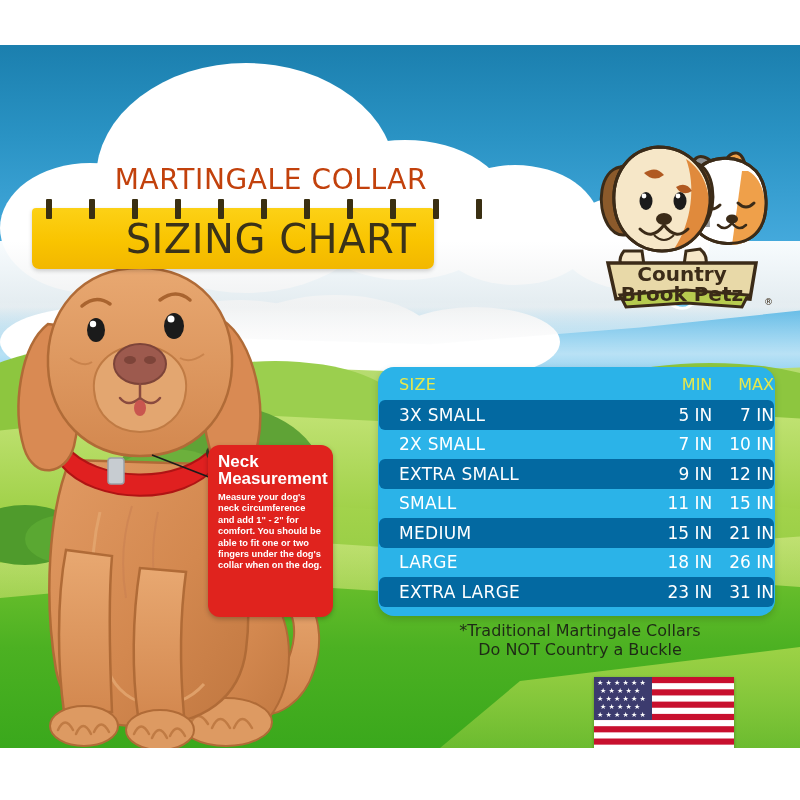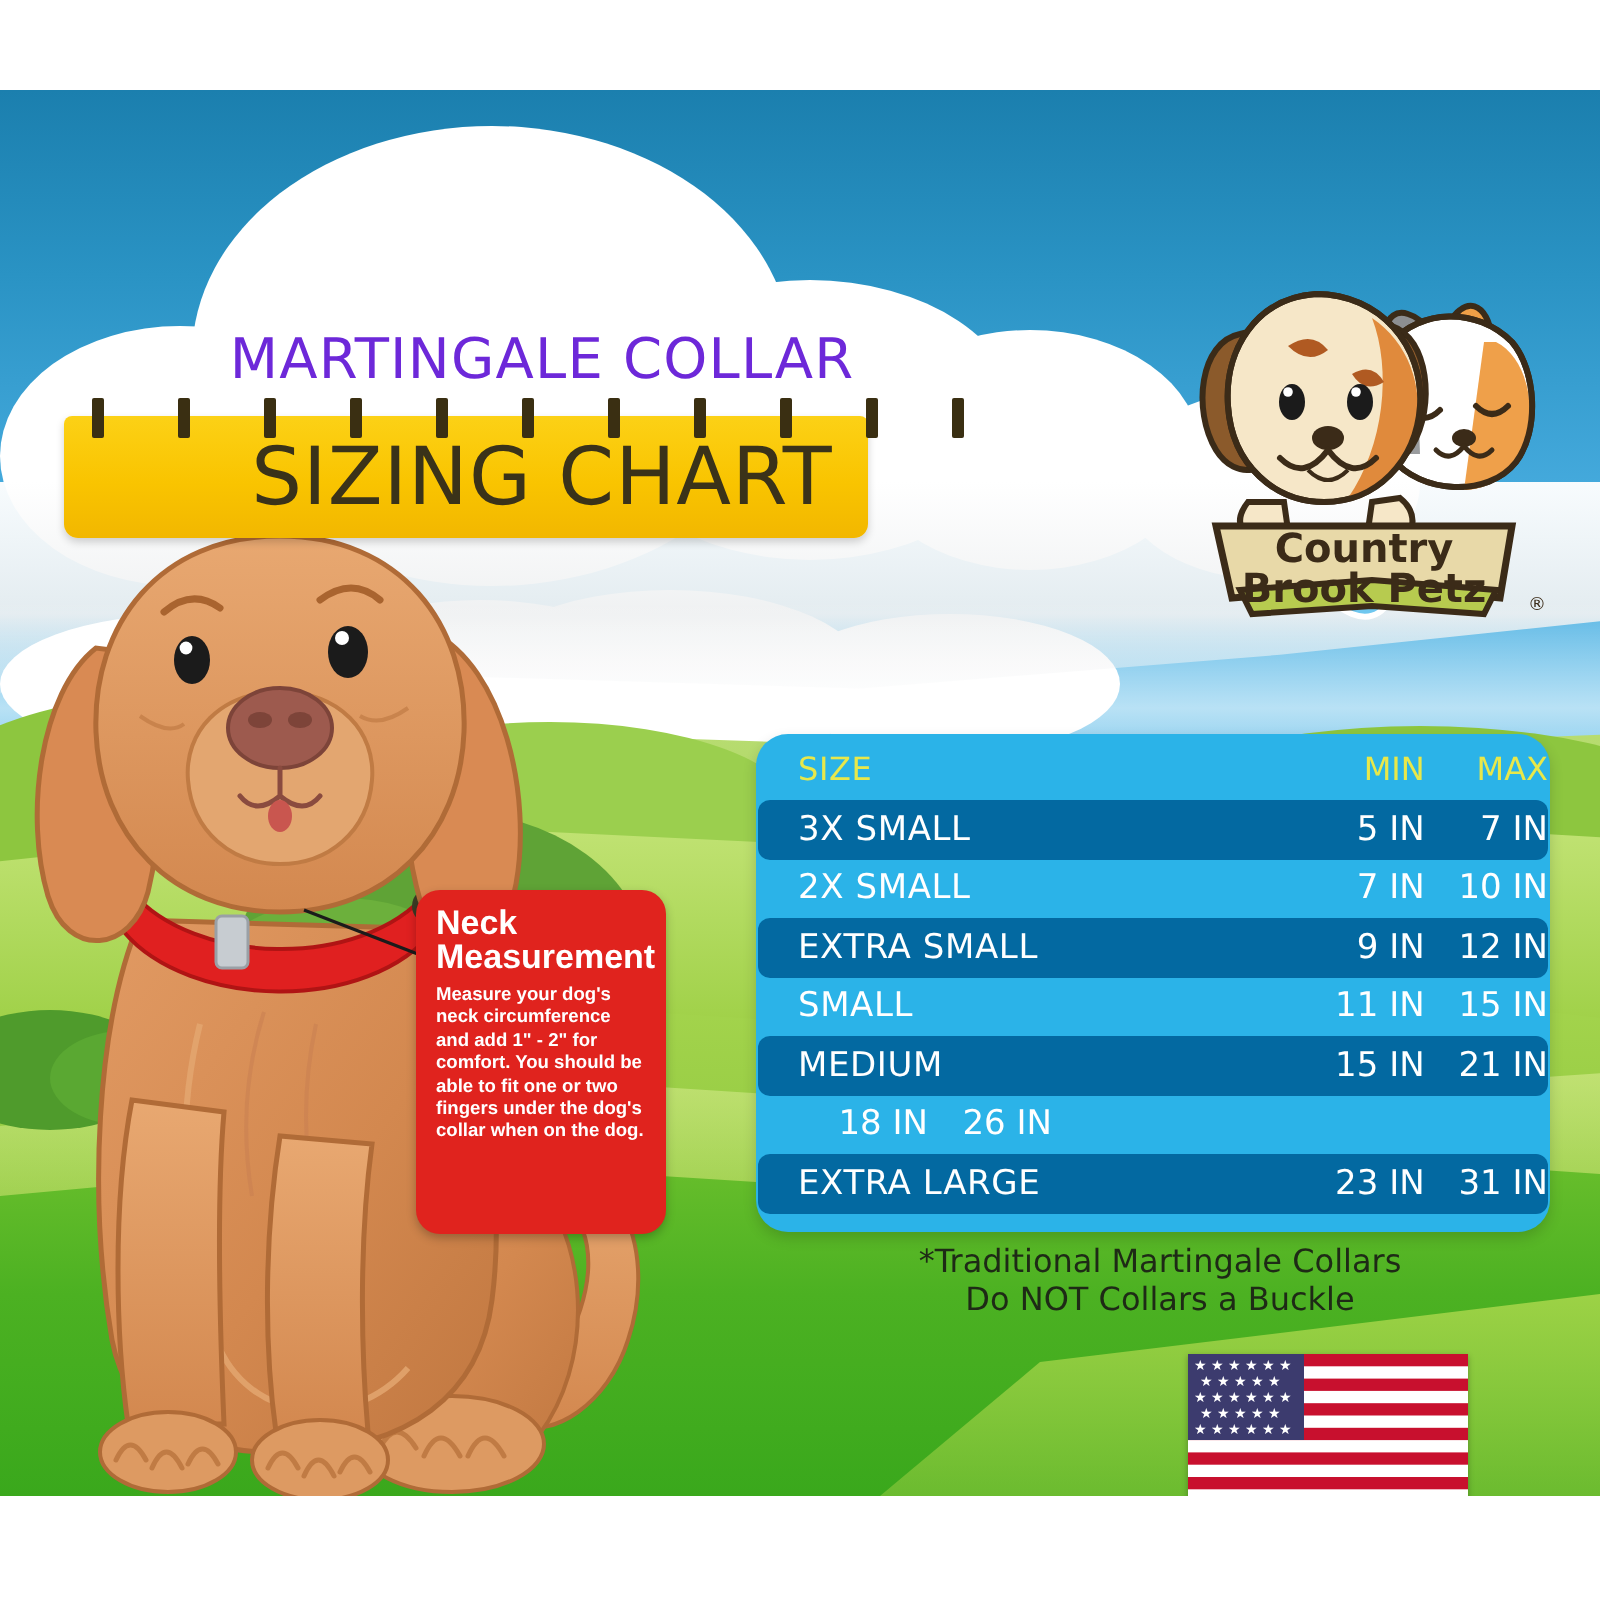--- a/index.html
+++ b/index.html
@@ -30,21 +30,21 @@
   #banner{position:absolute;left:32px;top:163px;width:402px;height:61px;
           background:linear-gradient(to bottom,#fcd116 0%,#f9c400 55%,#f2b700 100%);
           border-radius:4px 4px 7px 7px;box-shadow:0 2px 4px rgba(0,0,0,.18);}
   .tick{position:absolute;top:-9px;width:6px;height:20px;background:#3a2f12;border-radius:1px;}
   #banner-title{position:absolute;left:0;top:0;width:478px;height:61px;
           display:flex;align-items:center;justify-content:center;
           font-size:40px;font-weight:400;color:#3a3219;letter-spacing:.5px;
           font-family:"DejaVu Sans",sans-serif;}
 
   #supertitle{position:absolute;left:32px;top:118px;width:478px;text-align:center;
-          font-size:28px;color:#6d28d9;letter-spacing:.6px;font-family:"DejaVu Sans",sans-serif;
+          font-size:28px;color:#c2410c;letter-spacing:.6px;font-family:"DejaVu Sans",sans-serif;
           text-shadow:0 0 4px #fff,0 0 7px #fff,1px 1px 0 #fff,-1px -1px 0 #fff;}
 
   
   #logo{position:absolute;left:592px;top:82px;width:180px;height:185px;}
 
   
   #size-table{position:absolute;left:378px;top:322px;width:395px;height:247px;
          background:#2bb3e8;border-radius:16px;box-shadow:0 3px 7px rgba(0,0,0,.16);
          padding:1px;overflow:hidden;}
   .trow{position:relative;height:29.5px;display:flex;align-items:center;
@@ -301,33 +301,34 @@
         <span class="c-size">SMALL</span>
         <span class="c-min">11 IN</span>
         <span class="c-max">15 IN</span>
       </div>
       <div class="trow stripe">
         <span class="c-size">MEDIUM</span>
         <span class="c-min">15 IN</span>
         <span class="c-max">21 IN</span>
       </div>
       <div class="trow">
+        <span class="c-size">LARGE</span>
         <span class="c-min">18 IN</span>
         <span class="c-max">26 IN</span>
       </div>
       <div class="trow stripe">
         <span class="c-size">EXTRA LARGE</span>
         <span class="c-min">23 IN</span>
         <span class="c-max">31 IN</span>
       </div>
     </div>
 
     <div id="footnote">
       <div>*Traditional Martingale Collars</div>
-      <div>Do NOT Collars a Buckle</div>
+      <div>Do NOT Country a Buckle</div>
     </div>
 
     <svg id="flag" viewBox="0 0 140 80">
       <rect x="0" y="0" width="140" height="80" fill="#ffffff"></rect>
       <g fill="#c8102e">
         <rect x="0" y="0" width="140" height="6.15"></rect>
         <rect x="0" y="12.3" width="140" height="6.15"></rect>
         <rect x="0" y="24.6" width="140" height="6.15"></rect>
         <rect x="0" y="36.9" width="140" height="6.15"></rect>
         <rect x="0" y="49.2" width="140" height="6.15"></rect>

